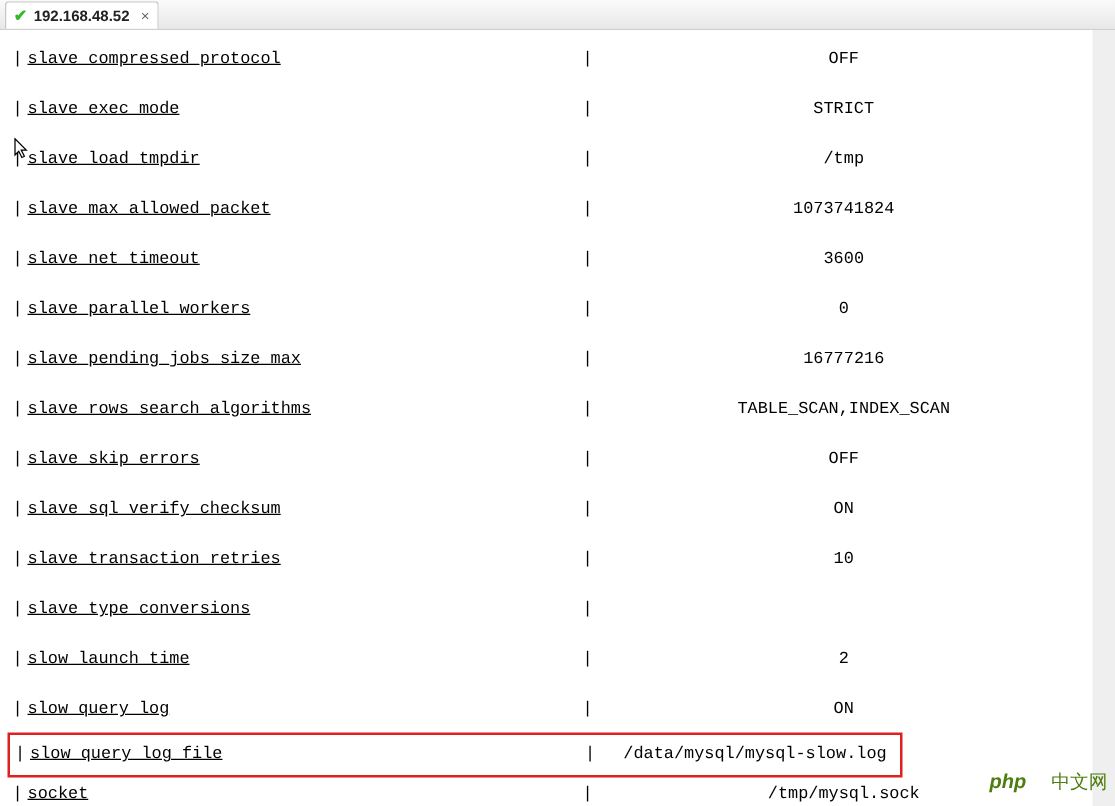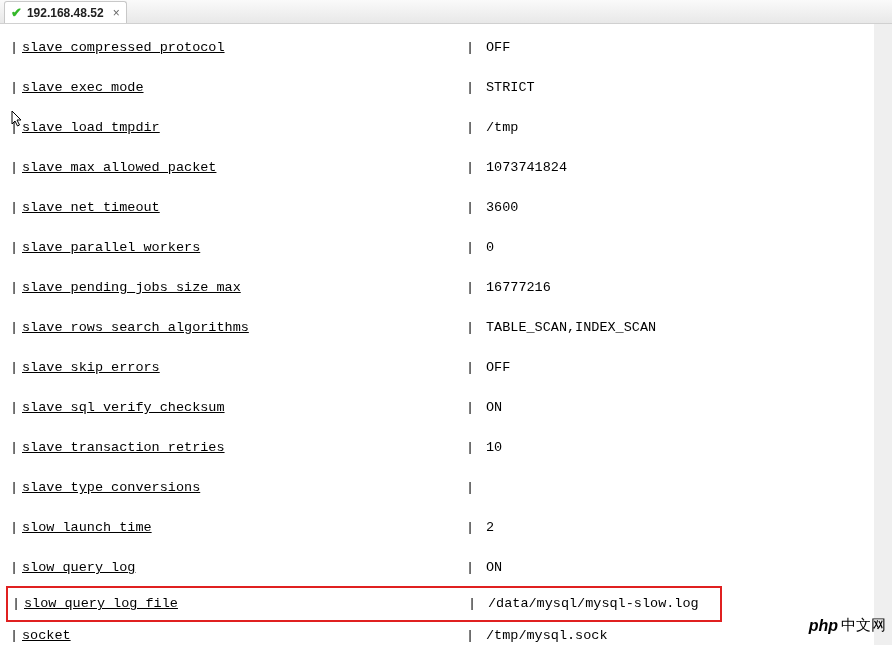--- a/index.html
+++ b/index.html
@@ -85,21 +85,21 @@
       display: flex;
       height: 20px;
       align-items: center;
     }
     .spacer {
       height: 20px;
     }
     .pipe1 { width: 12px; text-align: left; }
     .vname { width: 444px; text-decoration: underline; }
     .pipe2 { width: 20px; text-align: left; }
-    .vval { flex: 1; }
+    .vval { flex: 1; text-align: center; }
     .vbar { color: #000; }
     .highlight {
       border: 2px solid #e02020;
       margin: 4px 0 4px -4px;
       padding: 8px 0 8px 4px;
       display: flex;
       align-items: center;
       width: 716px;
       height: 36px;
     }
@@ -109,24 +109,24 @@
       top: 86px;
       pointer-events: none;
       color: #000;
     }
     .watermark {
       position: absolute;
       right: 6px;
       bottom: 10px;
       font-family: "Microsoft YaHei", Arial, sans-serif;
       font-size: 15px;
-      color: #000000;
+      color: #4d7c0f;
       display: flex;
       align-items: center;
-      gap: 3px;
+      gap: 20px;
     }
     .watermark .php {
       font-family: Arial, sans-serif;
       font-weight: bold;
       font-style: italic;
       font-size: 16px;
     }
   </style>
 </head>
 <body>

